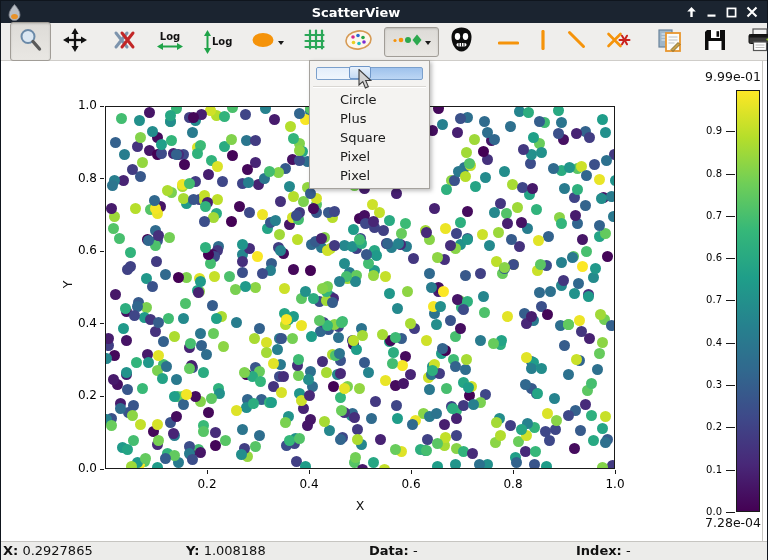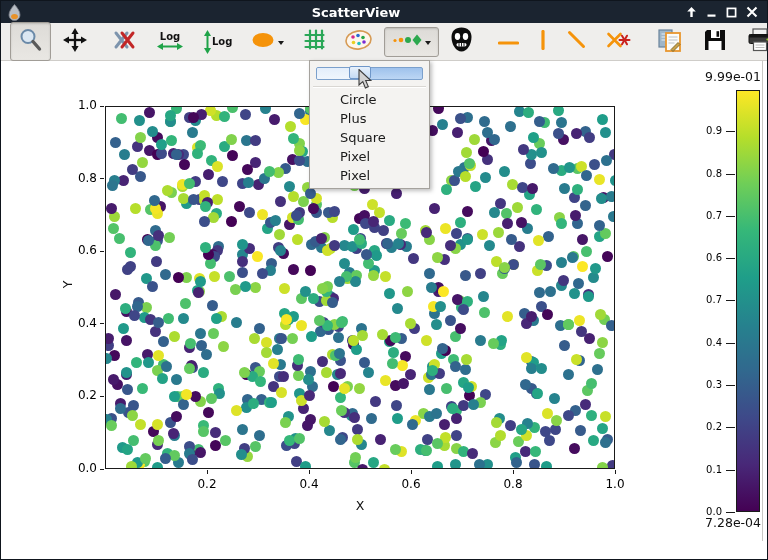--- a/index.html
+++ b/index.html
@@ -1161,14 +1161,20 @@
       </span>
     </div>
     <div class="menu-sep"></div>
     <div class="menu-item">Circle</div>
     <div class="menu-item">Plus</div>
     <div class="menu-item">Square</div>
     <div class="menu-item">Pixel</div>
     <div class="menu-item">Pixel</div>
   </div>
 
+  <div class="statusbar">
+    <span class="sb-field" style="left:2px"><span class="sb-label">X:</span> <span>0.2927865</span></span>
+    <span class="sb-field" style="left:185px"><span class="sb-label">Y:</span> <span>1.008188</span></span>
+    <span class="sb-field" style="left:368px"><span class="sb-label">Data:</span> <span>-</span></span>
+    <span class="sb-field" style="left:575px"><span class="sb-label">Index:</span> <span>-</span></span>
+  </div>
 
 </div>
 
 </body></html>

